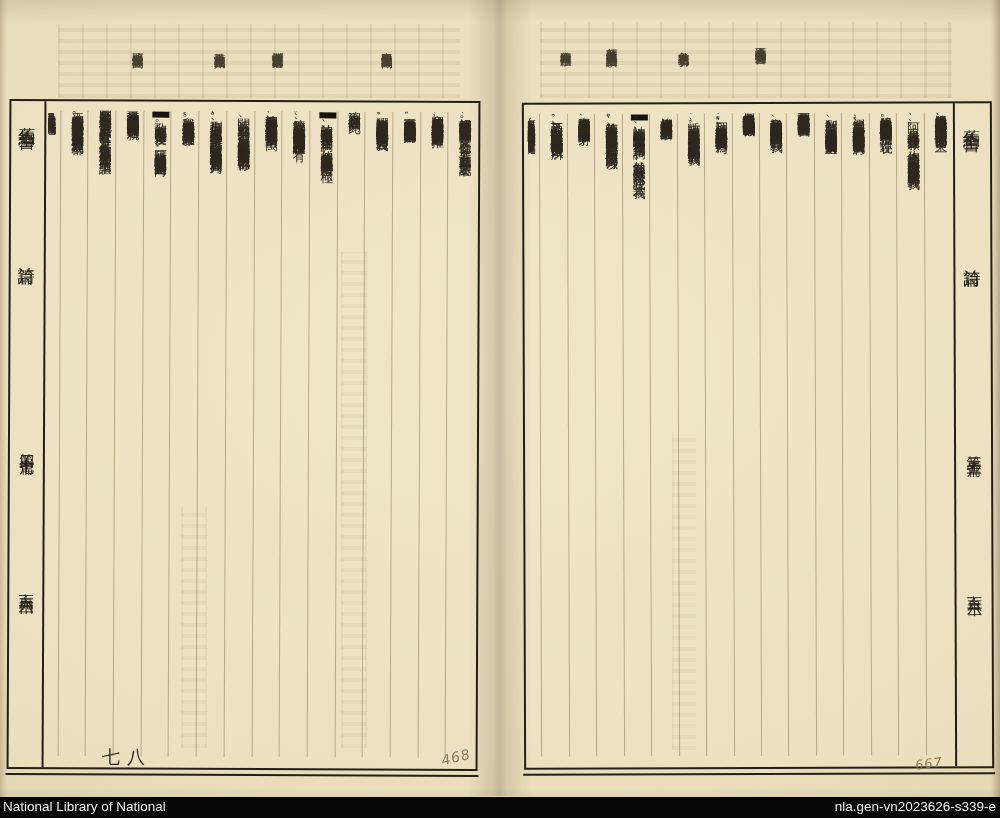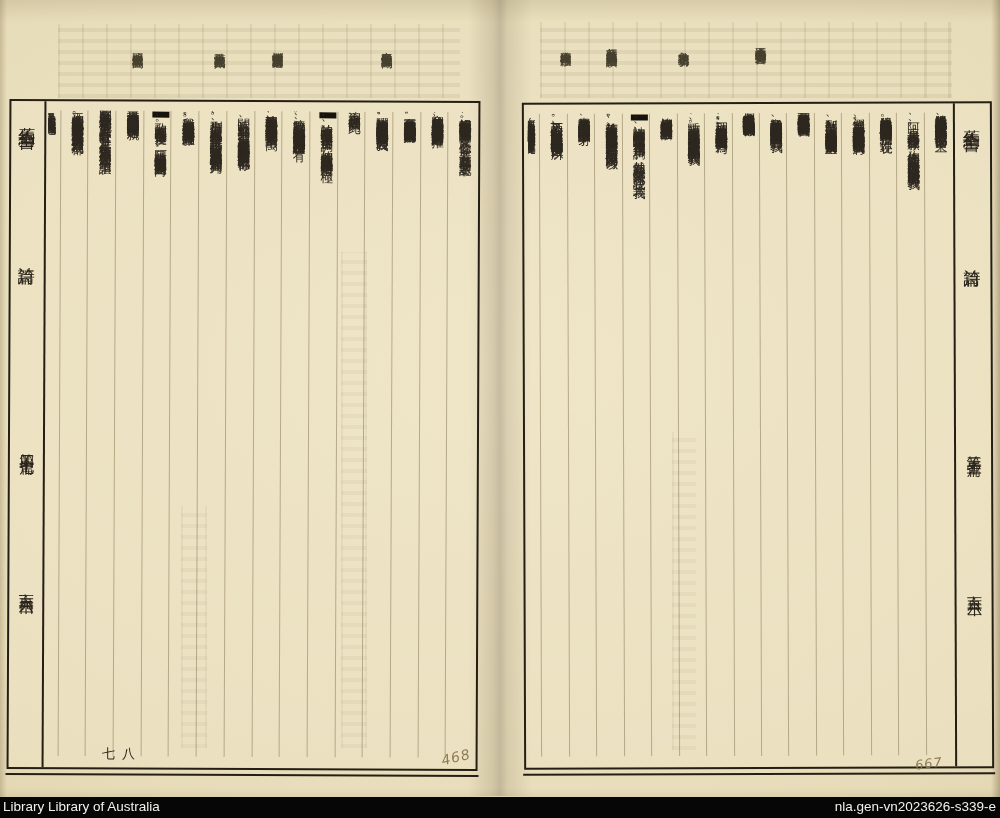--- a/index.html
+++ b/index.html
@@ -49,21 +49,21 @@
     font-size:11.5px;line-height:1.2;letter-spacing:-0.5px;color:#46402f;}
   .sums-right .sum:nth-child(1){left:753px;top:44px;}
   .sums-right .sum:nth-child(2){left:676px;top:46px;}
   .sums-right .sum:nth-child(3){left:604px;top:46px;}
   .sums-right .sum:nth-child(4){left:558px;top:46px;}
   .sums-left  .sum:nth-child(1){left:379px;top:48px;}
   .sums-left  .sum:nth-child(2){left:270px;top:48px;}
   .sums-left  .sum:nth-child(3){left:212px;top:48px;}
   .sums-left  .sum:nth-child(4){left:130px;top:48px;}
   
-  .leaf-num{position:absolute;left:102px;top:745px;font-size:13px;letter-spacing:7px;color:#2b251c;}
+  .leaf-num{position:absolute;left:102px;top:745px;font-size:18px;letter-spacing:7px;color:#2b251c;}
   .hand{position:absolute;color:#8d7b54;font-family:"DejaVu Sans",sans-serif;font-style:italic;}
   .hand.gutter-num{left:441px;top:749px;font-size:14px;transform:rotate(-14deg);letter-spacing:1px;}
   .hand.corner-num{left:915px;top:756px;font-size:13px;transform:rotate(-7deg);letter-spacing:1px;}
   
   .bar{position:absolute;left:0;right:0;top:797px;height:21px;background:#060606;
     font-family:"Liberation Sans",sans-serif;font-size:13.5px;color:#f0f0ec;}
   .bar .bl{position:absolute;left:3px;top:2px;}
   .bar .br{position:absolute;right:4px;top:2px;text-align:right;}
 </style>
 </head>
@@ -144,16 +144,16 @@
       <div class="sum">選民自言蒙主護佑安然無懼</div>
       <div class="sum">勸人來觀主施救之異跡</div>
       <div class="sum">萬民宜歡然歸服主國</div>
     </div>
 
   <div class="leaf-num">七八</div>
   <div class="hand gutter-num">468</div>
   <div class="hand corner-num">667</div>
 
   <div class="bar">
-    <span class="bl">Library Library of Australia</span>
+    <span class="bl">National Library of National</span>
     <span class="br">nla.gen-vn2023626-s339-e</span>
   </div>
 </div>
 
 </body></html>

